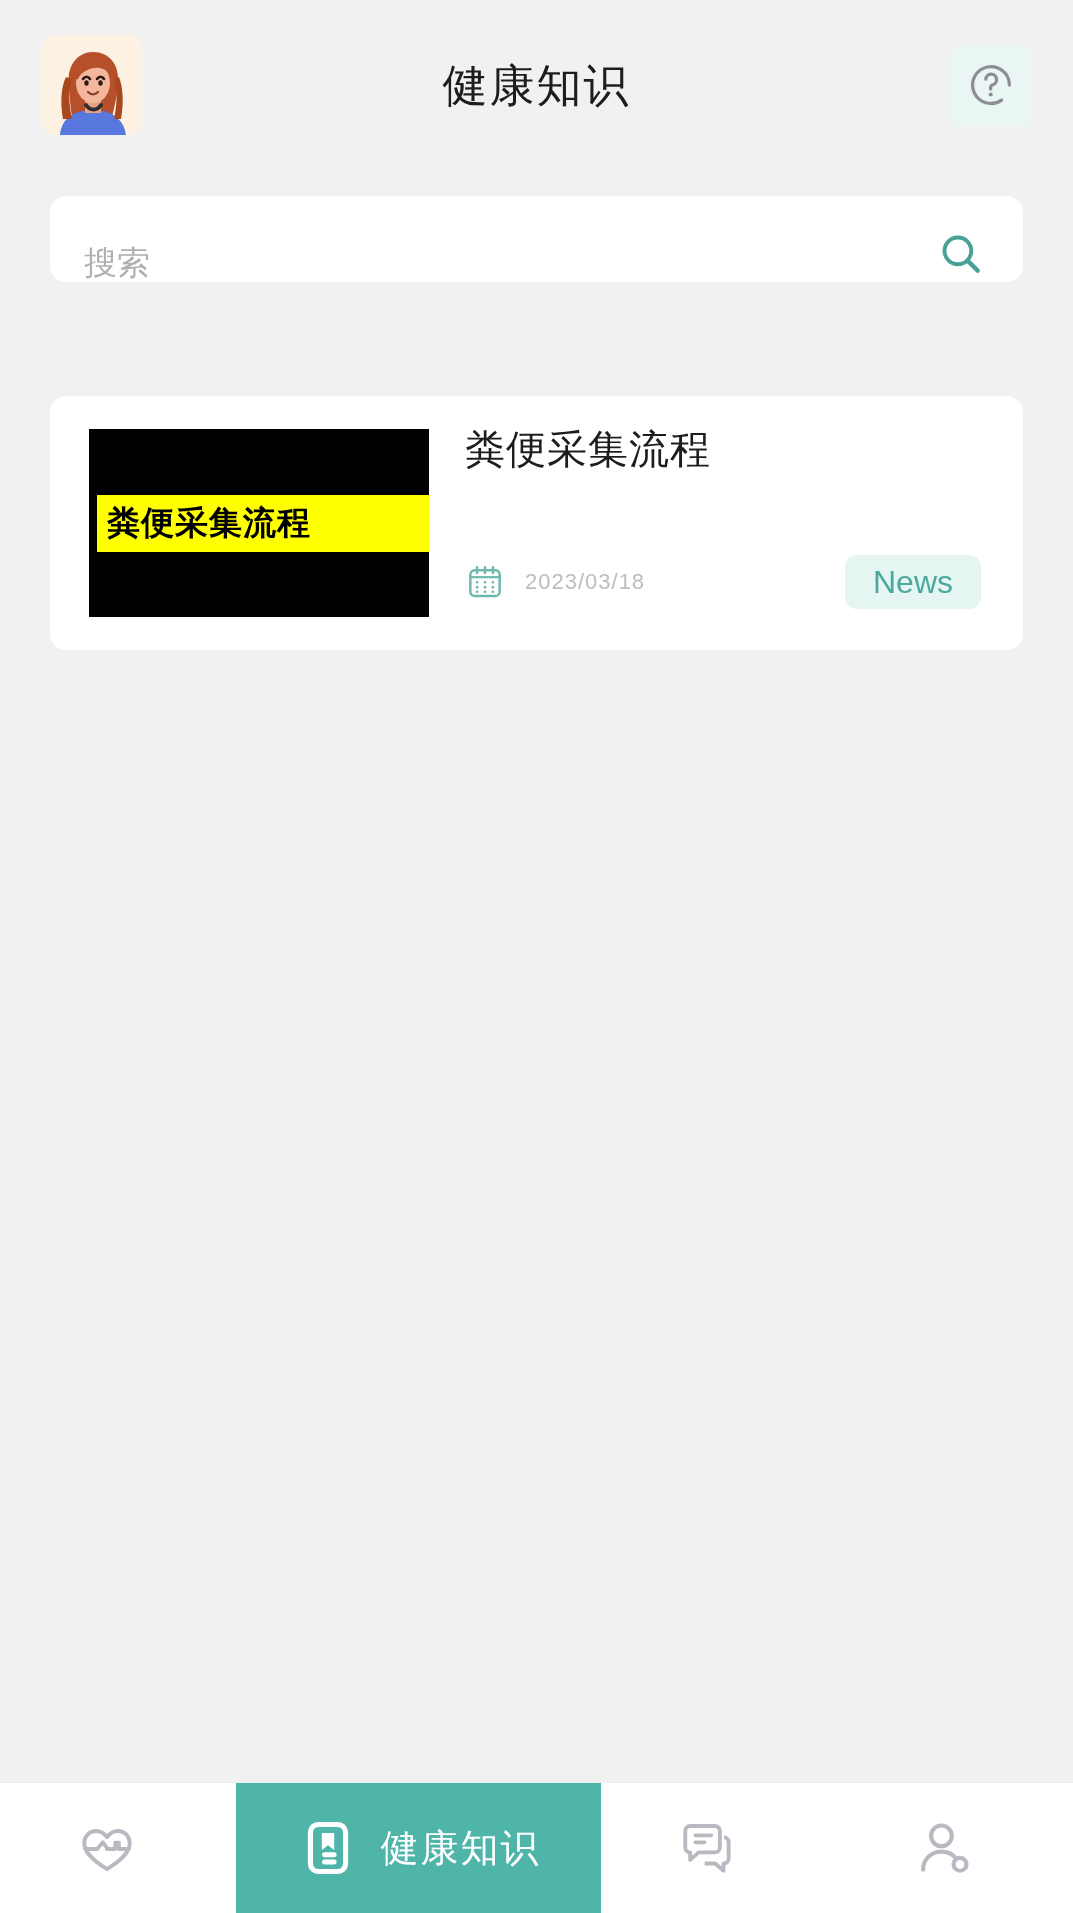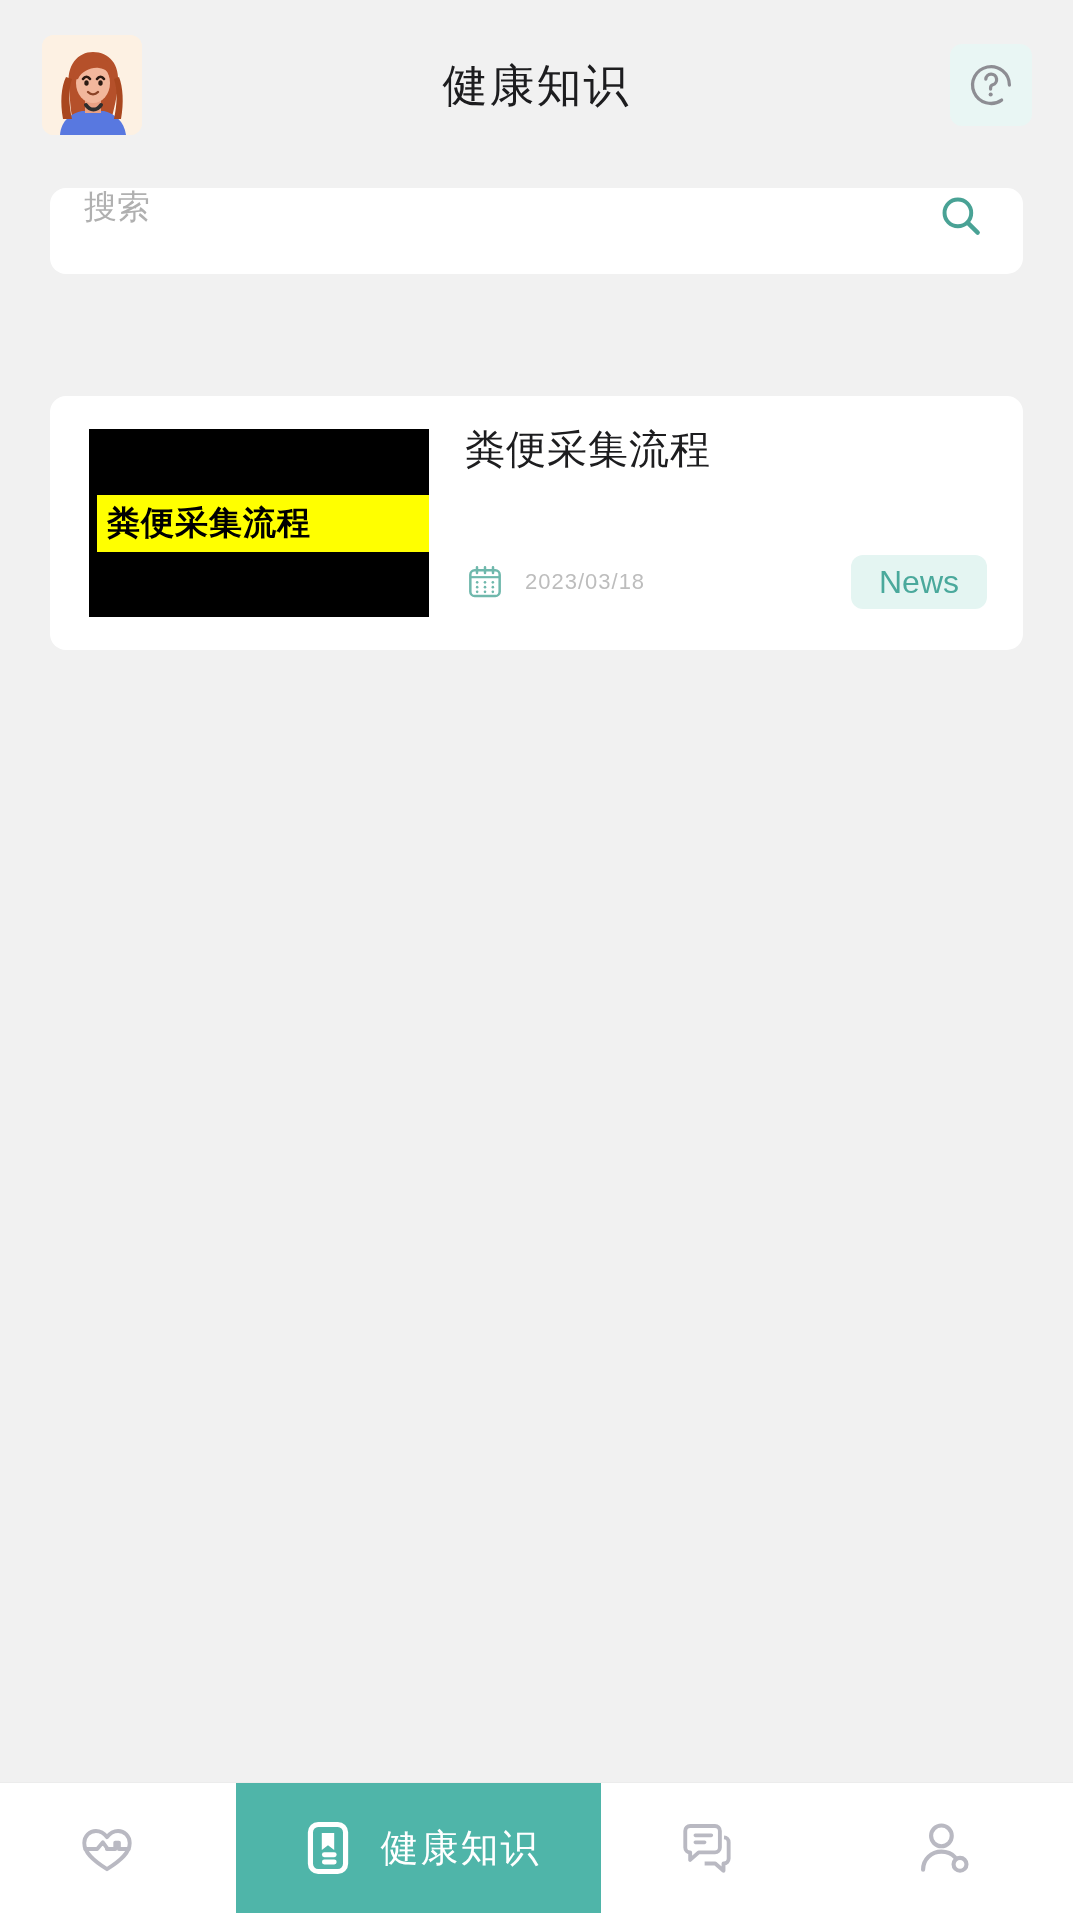--- a/index.html
+++ b/index.html
@@ -51,26 +51,26 @@
     background: #e9f6f4;
     display: flex;
     align-items: center;
     justify-content: center;
   }
   .help-btn svg { width: 52px; height: 52px; display: block; }
 
   
   .search-bar {
     position: absolute;
-    left: 50px; top: 188px;
+    left: 50px; top: 196px;
     width: 973px; height: 86px;
     background: #ffffff;
     border-radius: 16px;
     display: flex;
-    align-items: flex-start;
+    align-items: flex-end;
     padding: 0 34px;
   }
   .search-input {
     flex: 1;
     border: none;
     outline: none;
     background: transparent;
     font-size: 33px;
     color: #444;
     font-family: "Liberation Sans", "DejaVu Sans", sans-serif;
@@ -140,21 +140,21 @@
   }
   .cal-icon { width: 40px; height: 40px; display: block; flex: none; }
   .article-date {
     margin-left: 20px;
     font-size: 22px;
     color: #bdbdbd;
     letter-spacing: 1px;
   }
   .tag-badge {
     margin-left: auto;
-    margin-right: 6px;
+    margin-right: 12px;
     background: #e4f5f2;
     color: #4aa99c;
     border-radius: 12px;
     padding: 11px 28px;
     font-size: 32px;
     line-height: 1;
   }
 
   
   .bottom-nav {

